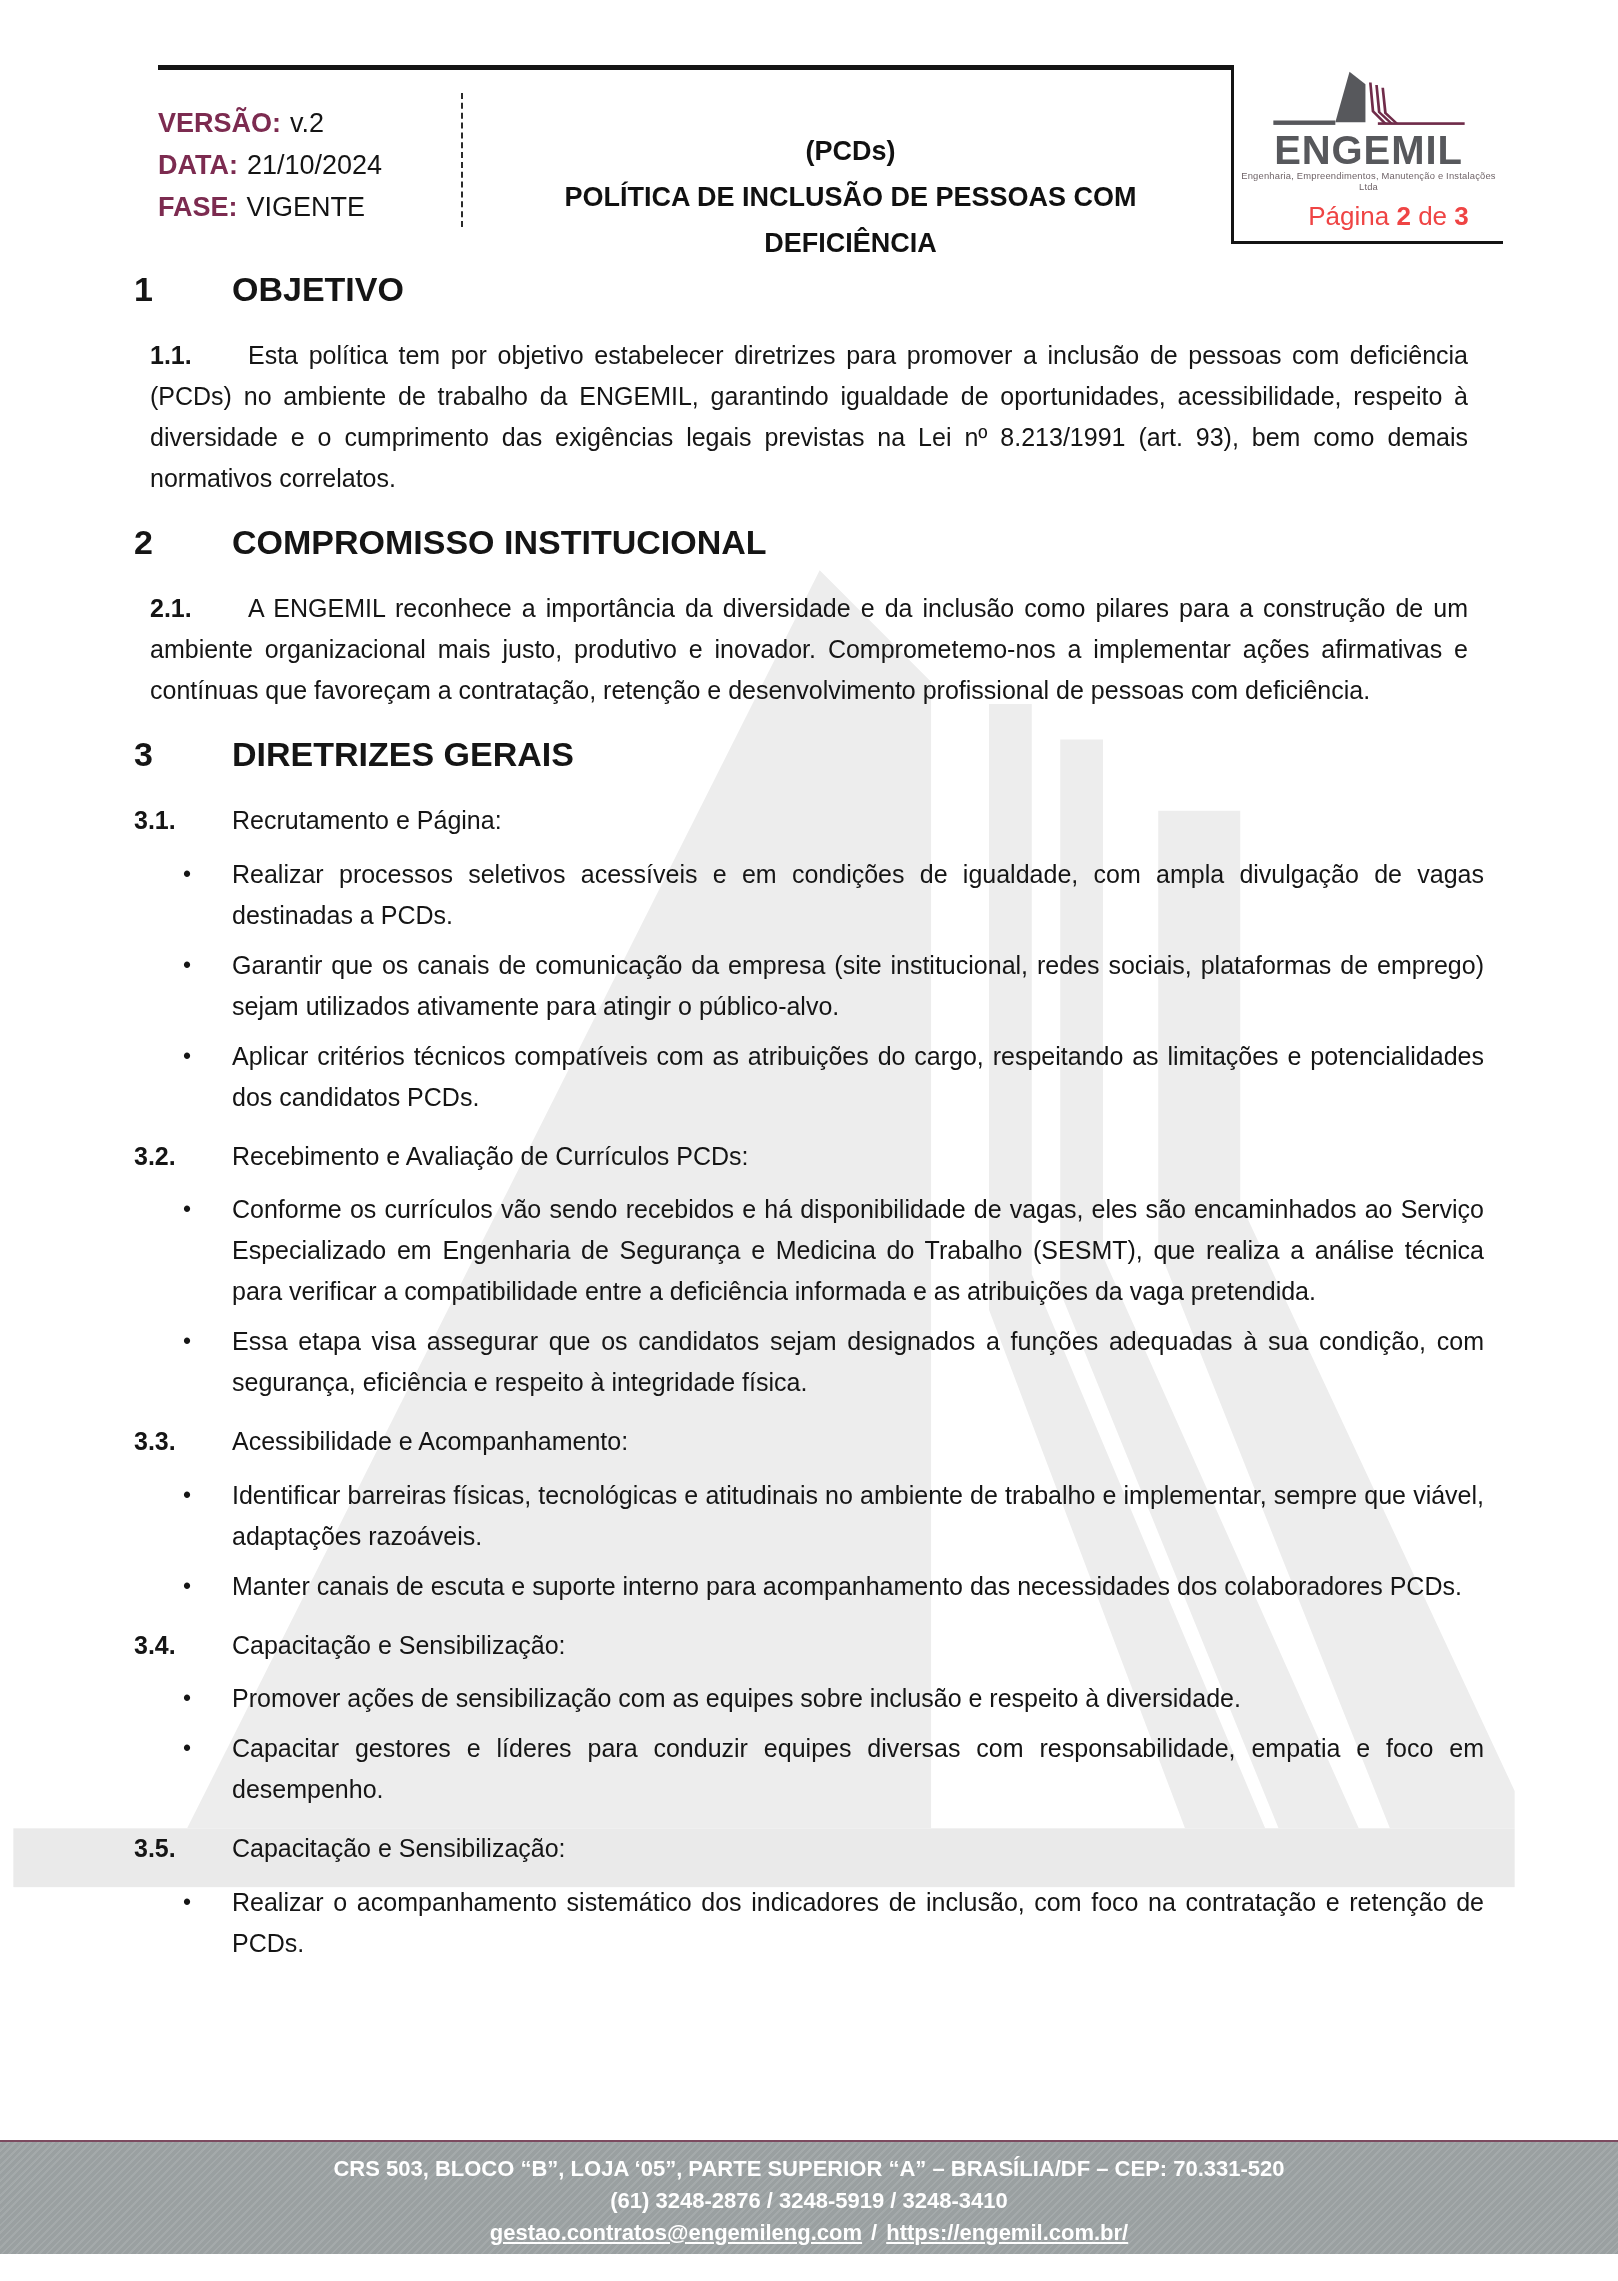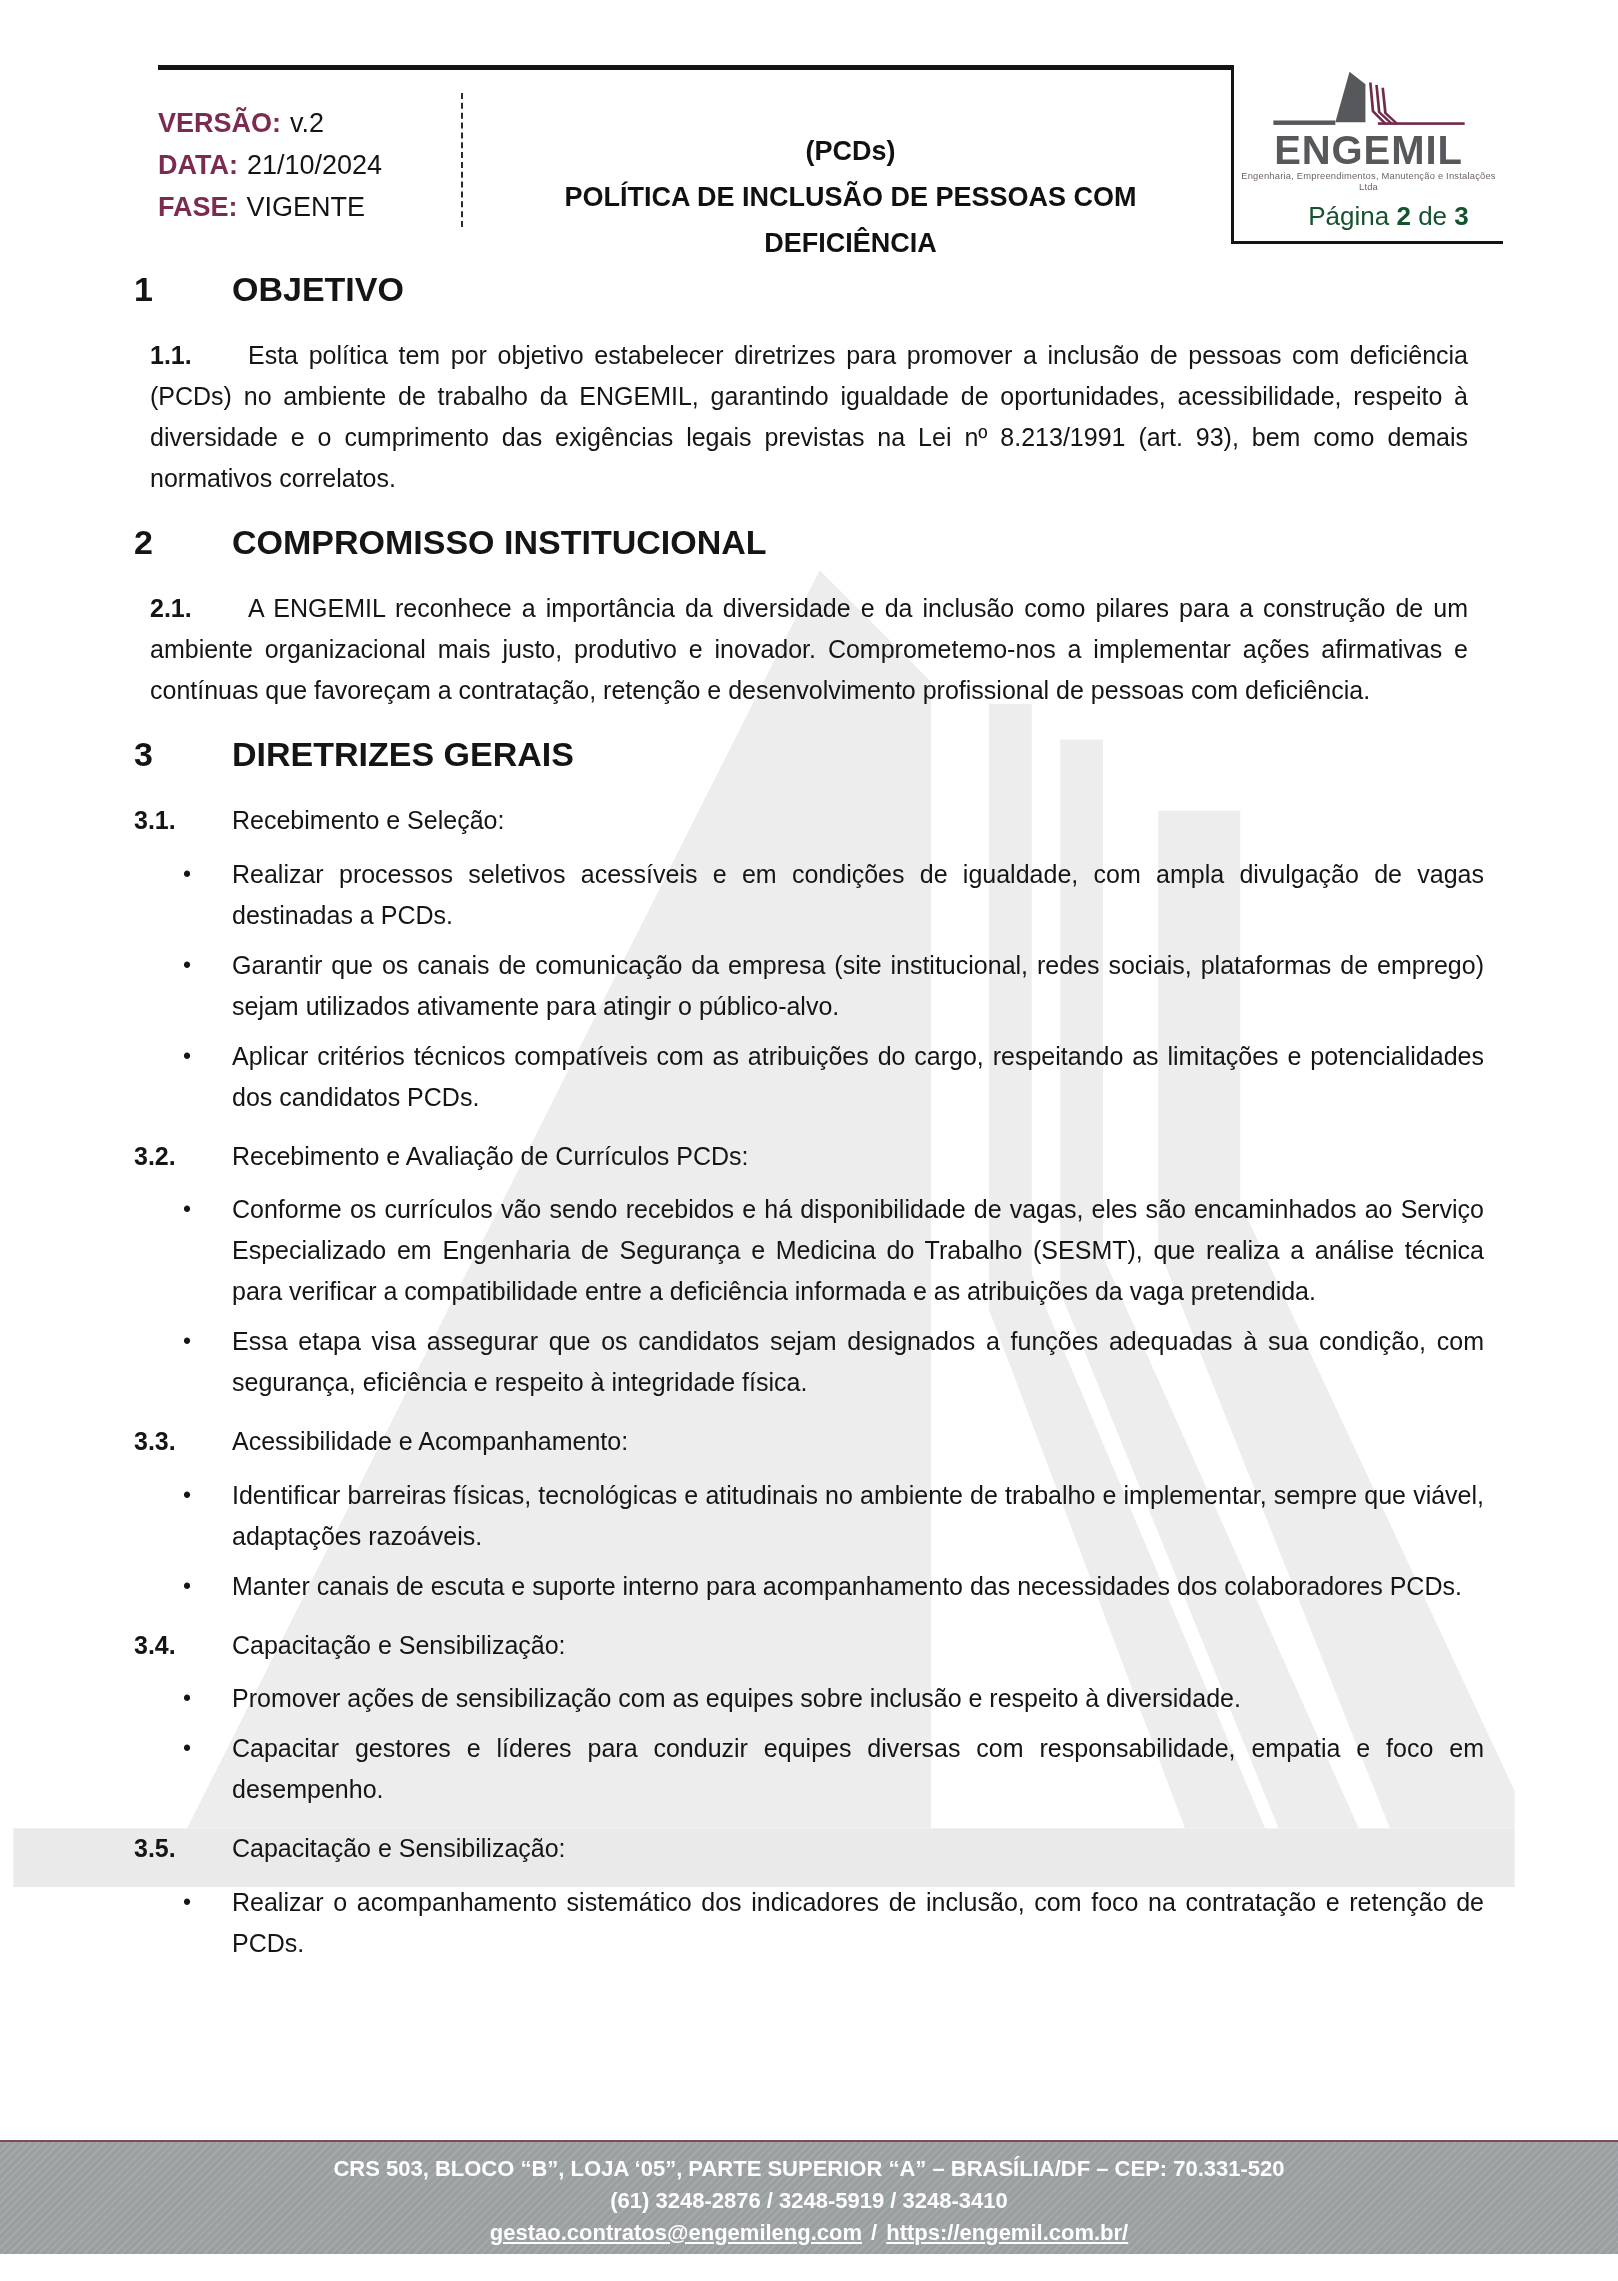--- a/index.html
+++ b/index.html
@@ -15,21 +15,21 @@
   .meta { position:absolute; left:134px; top:86px; font-size:27px; line-height:42px; white-space:nowrap; }
   .meta-label { font-weight:bold; color:#7c2b50; margin-right:9px; }
   .meta-value { color:#141414; }
   .dash-divider { position:absolute; left:437px; top:77px; height:134px; width:0; border-left:2.7px dashed #2a2a2a; }
   .doc-title { position:absolute; left:459px; top:112px; width:735px; text-align:center;
                font-weight:bold; font-size:27px; line-height:46px; color:#111; }
   .logo-box { position:absolute; left:1207px; top:49px; width:269px; height:176px;
               border-left:3.6px solid #141414; border-bottom:3.6px solid #141414; text-align:center; }
   .logo-word { font-size:40px; font-weight:bold; letter-spacing:0.9px; color:#57585c; line-height:36px; margin-top:-3.6px; }
   .logo-tagline { font-size:9.4px; color:#6f6468; letter-spacing:0.2px; margin-top:1.8px; }
-  .page-num { margin-top:9px; font-size:26px; color:#14532d;padding-left:40px; }
+  .page-num { margin-top:9px; font-size:26px; color:#ef4444;padding-left:40px; }
   .page-num b { font-weight:bold; }
   
   .doc-body { position:absolute; left:134px; top:269px; width:1350px; z-index:1;
               font-size:25px; line-height:41px; }
   .sec-h { font-weight:bold; font-size:34px; margin:21.4px 0 25px; }
   .sec-h:first-child { margin-top:0; }
   .sub-h { margin:18px 0 12.5px; font-size:25px; }
   .num { display:inline-block; width:98px; font-weight:bold; }
   .sub-h .txt { font-weight:normal; }
   .para { margin:0 16px 23px; text-align:justify; }
@@ -94,21 +94,21 @@
       </div>
     </div>
   </div>
 
   <div class="doc-body" id="doc-body">
       <div class="sec-h"><span class="num">1</span><span class="txt">OBJETIVO</span></div>
       <p class="para"><span class="num">1.1.</span><span class="ptxt">Esta política tem por objetivo estabelecer diretrizes para promover a inclusão de pessoas com deficiência (PCDs) no ambiente de trabalho da ENGEMIL, garantindo igualdade de oportunidades, acessibilidade, respeito à diversidade e o cumprimento das exigências legais previstas na Lei nº 8.213/1991 (art. 93), bem como demais normativos correlatos.</span></p>
       <div class="sec-h"><span class="num">2</span><span class="txt">COMPROMISSO INSTITUCIONAL</span></div>
       <p class="para"><span class="num">2.1.</span><span class="ptxt">A ENGEMIL reconhece a importância da diversidade e da inclusão como pilares para a construção de um ambiente organizacional mais justo, produtivo e inovador. Comprometemo-nos a implementar ações afirmativas e contínuas que favoreçam a contratação, retenção e desenvolvimento profissional de pessoas com deficiência.</span></p>
       <div class="sec-h"><span class="num">3</span><span class="txt">DIRETRIZES GERAIS</span></div>
-      <div class="sub-h"><span class="num">3.1.</span><span class="txt">Recebimento e Seleção:</span></div>
+      <div class="sub-h"><span class="num">3.1.</span><span class="txt">Recrutamento e Página:</span></div>
       <ul class="bullets">
         <li>
           <span class="dot">•</span>
           <span class="btxt">Realizar processos seletivos acessíveis e em condições de igualdade, com ampla divulgação de vagas destinadas a PCDs.</span>
         </li>
         <li>
           <span class="dot">•</span>
           <span class="btxt">Garantir que os canais de comunicação da empresa (site institucional, redes sociais, plataformas de emprego) sejam utilizados ativamente para atingir o público-alvo.</span>
         </li>
         <li>

